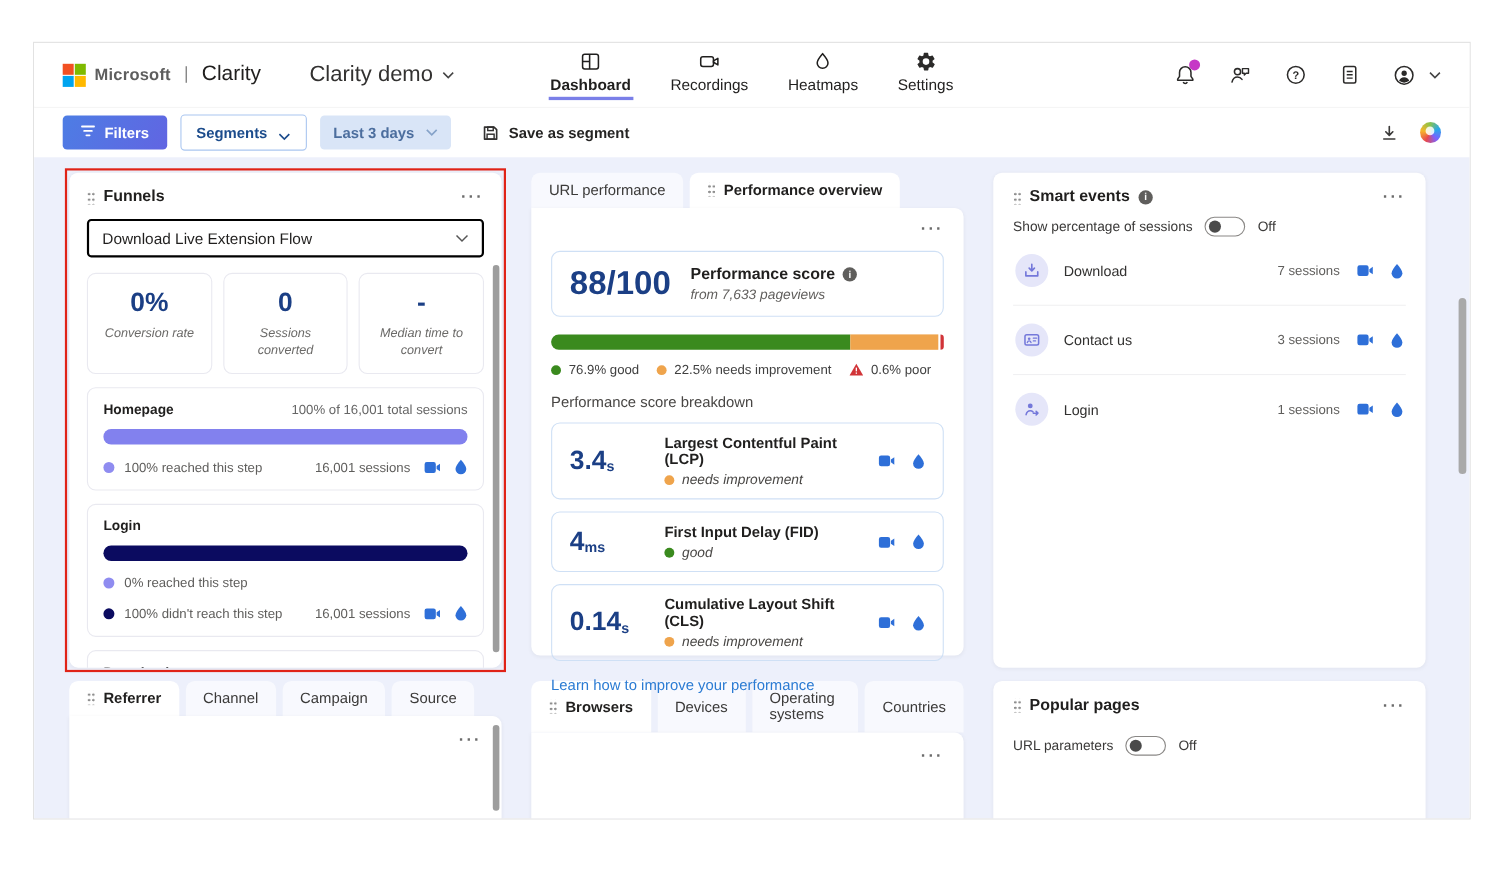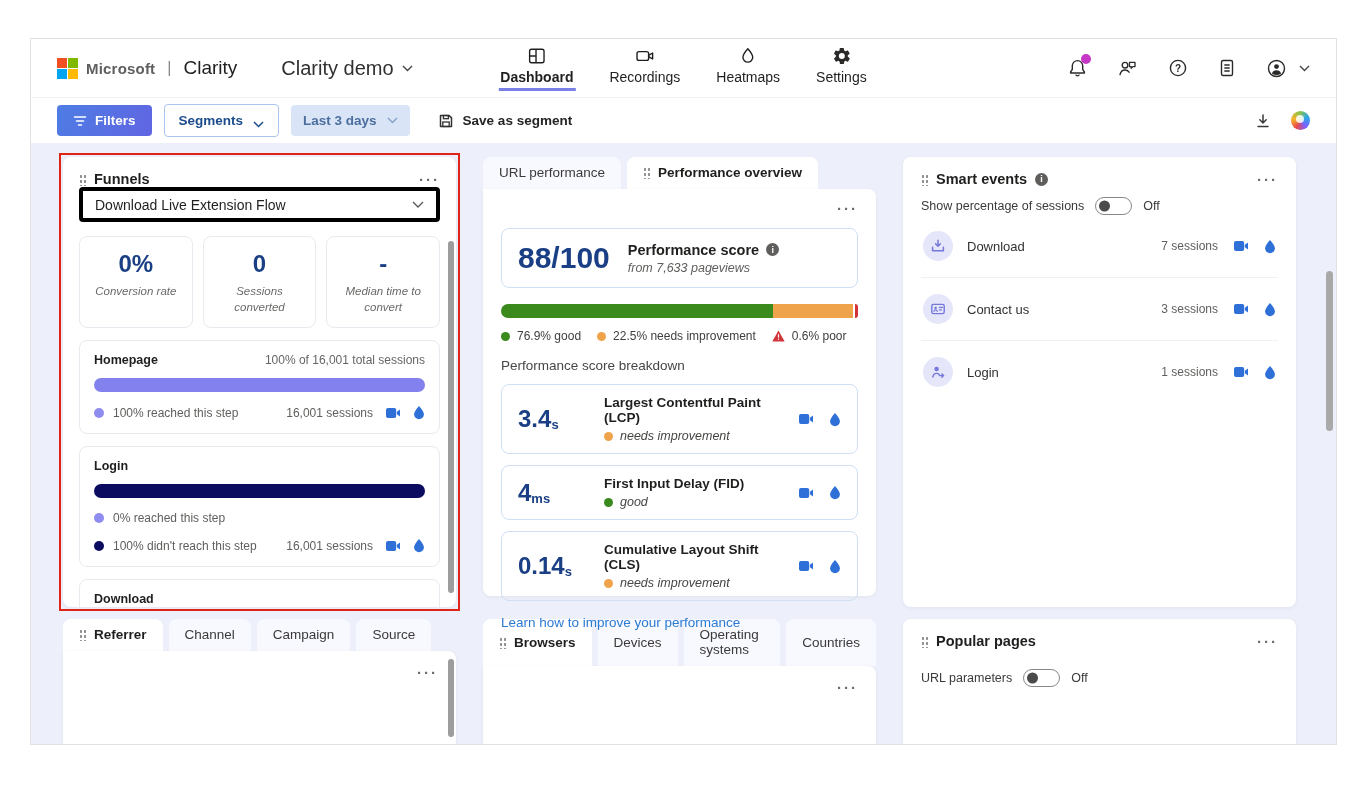--- a/index.html
+++ b/index.html
@@ -24,21 +24,21 @@
   .nav-label { padding:1px 2px 3px; border-bottom:3px solid transparent; }
   .nav-item.active .nav-label { font-weight:700; border-bottom-color:#7a7fe8; }
 
   .top-icons { margin-left:auto; display:flex; align-items:center; gap:30px; }
   .top-icon { position:relative; display:flex; align-items:center; cursor:pointer; }
   .notif-dot { position:absolute; top:-4px; right:-4px; width:10px; height:10px; border-radius:50%; background:#c637c6; }
   .account-group { display:flex; align-items:center; gap:12px; }
 
   
   .filterbar { height:46px; display:flex; align-items:center; gap:12px; padding:0 26px; background:#fff; border-top:1px solid #f3f3f3; }
-  .btn-filters { display:flex; align-items:center; gap:8px; padding:8px 16px; border-radius:4px; border:none;
+  .btn-filters { display:flex; align-items:flex-start; gap:8px; padding:8px 16px; border-radius:4px; border:none;
                  background:linear-gradient(120deg,#4d7de4,#6165e2); color:#fff; font-size:13.5px; font-weight:700; cursor:pointer; }
   .btn-segments { display:flex; align-items:flex-end; gap:10px; padding:8px 14px; border-radius:4px; background:#fff;
                   border:1px solid #aac6f0; color:#1c4c8c; font-size:13.5px; font-weight:700; cursor:pointer; }
   .btn-range { display:flex; align-items:center; gap:10px; padding:8px 12px; border-radius:4px; background:#d9e5f7;
                border:none; color:#4c6e9e; font-size:13.5px; font-weight:700; cursor:pointer; }
   .btn-save { display:flex; align-items:center; gap:9px; padding:8px 10px; background:none; border:none;
               font-size:13.5px; font-weight:700; color:#252423; cursor:pointer; margin-left:6px; }
   .filter-right { margin-left:auto; display:flex; align-items:center; gap:20px; }
   .copilot { width:19px; height:19px; border-radius:50%;
              background:conic-gradient(from 210deg,#e8484d,#f7b529,#8bc34a,#28a8ea,#7b61ff,#e8484d); position:relative; }
@@ -54,21 +54,21 @@
   .card-head { display:flex; align-items:center; gap:8px; }
   .drag { width:7px; height:13px; flex:0 0 7px;
           background-image:radial-gradient(circle,#8f8f8f 1.1px,transparent 1.3px); background-size:4px 5px; background-position:0 1px; }
   .card-title { font-size:14.5px; font-weight:700; color:#201f1e; }
   .more { margin-left:auto; color:#6b6b6b; font-size:15px; font-weight:700; letter-spacing:2px; cursor:pointer; line-height:1; }
 
   
   .funnel-wrap { position:relative; }
   .annotation { position:absolute; inset:-4px; border:2px solid #e02317; pointer-events:none; z-index:6; }
   .funnels-card { height:450px; padding:14px 16px; position:relative; overflow:hidden; }
-  .funnel-select { height:35px; border:4px solid #000000; border-radius:4px; display:flex; align-items:center;
+  .funnel-select { margin-top:12px; height:35px; border:2px solid #000000; border-radius:4px; display:flex; align-items:center;
                    padding:0 12px; font-size:14px; color:#201f1e; cursor:pointer; background:#fff; width:100%; }
   .funnel-select svg { margin-left:auto; }
   .stats { display:flex; gap:10px; margin-top:14px; }
   .stat { flex:1; border:1px solid #e9e9f0; border-radius:8px; padding:13px 6px 12px; text-align:center; }
   .stat-value { font-size:24px; font-weight:700; color:#1b3f85; }
   .stat-label { font-size:11.5px; font-style:italic; color:#6b6a68; margin-top:6px; line-height:1.35; }
   .step { border:1px solid #e9e9f0; border-radius:8px; padding:12px 14px 13px; margin-top:12px; }
   .step-head { display:flex; justify-content:space-between; align-items:baseline; }
   .step-name { font-size:12.5px; font-weight:700; color:#201f1e; }
   .step-total { font-size:12px; color:#666; }

